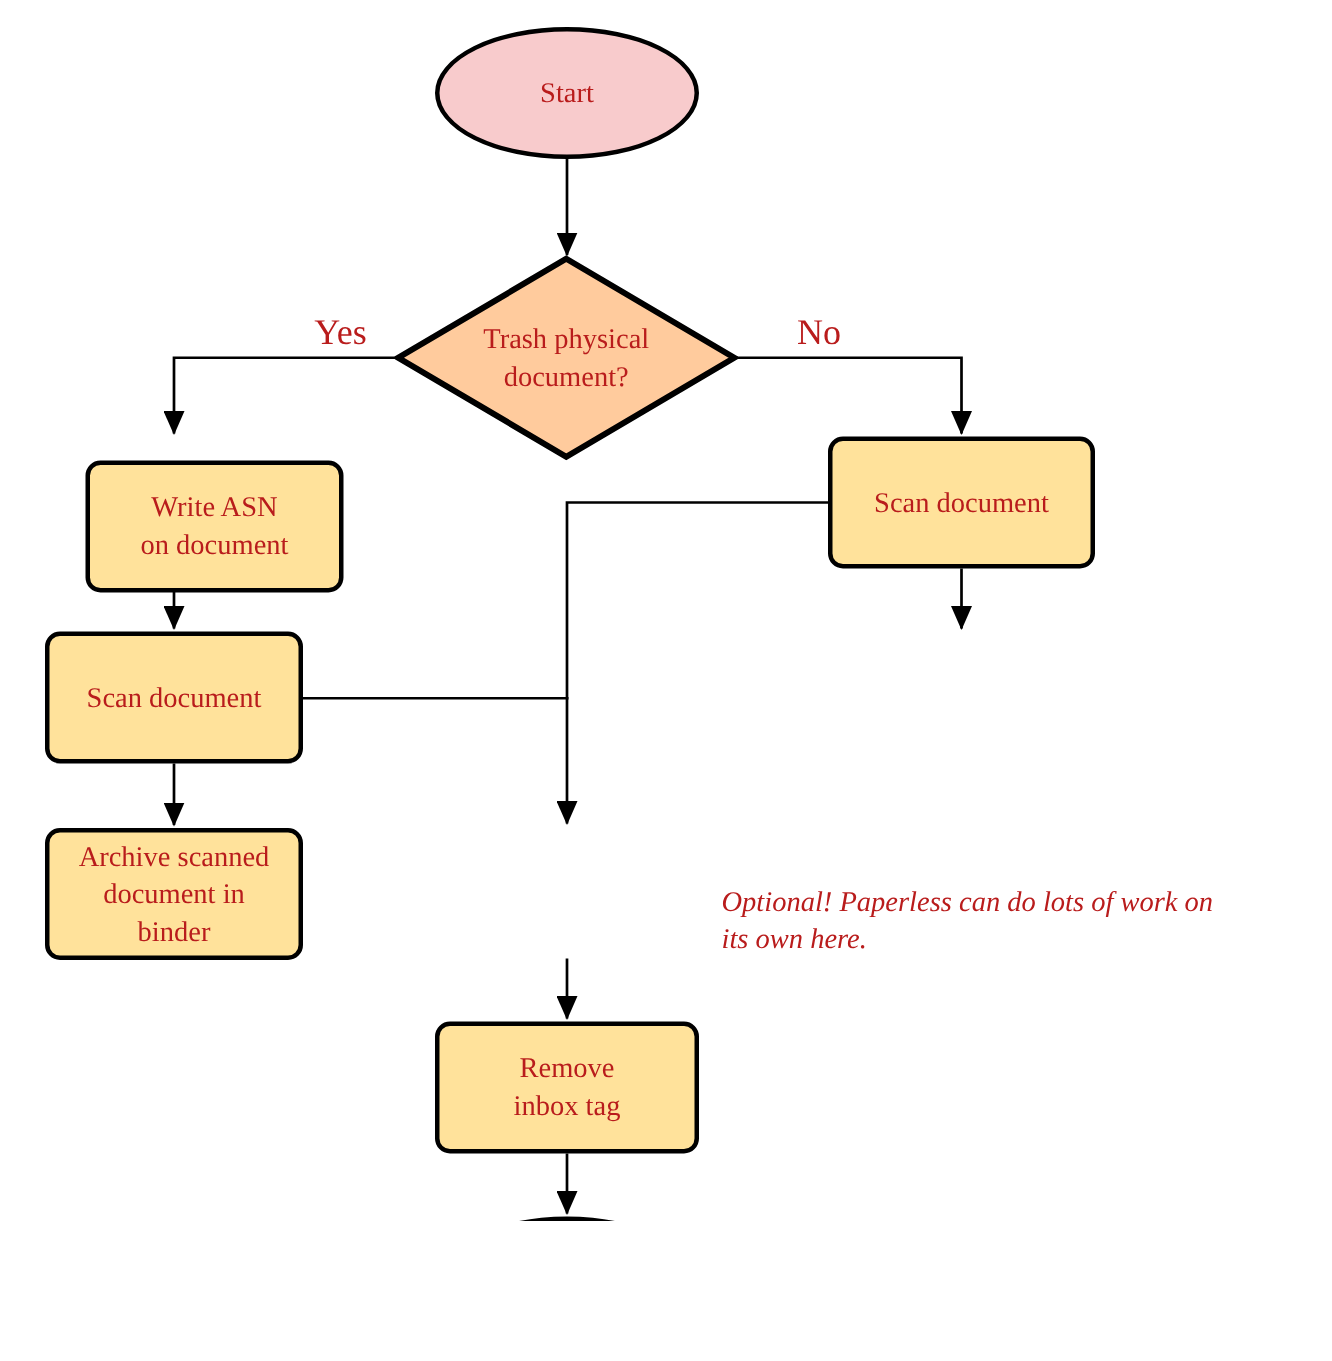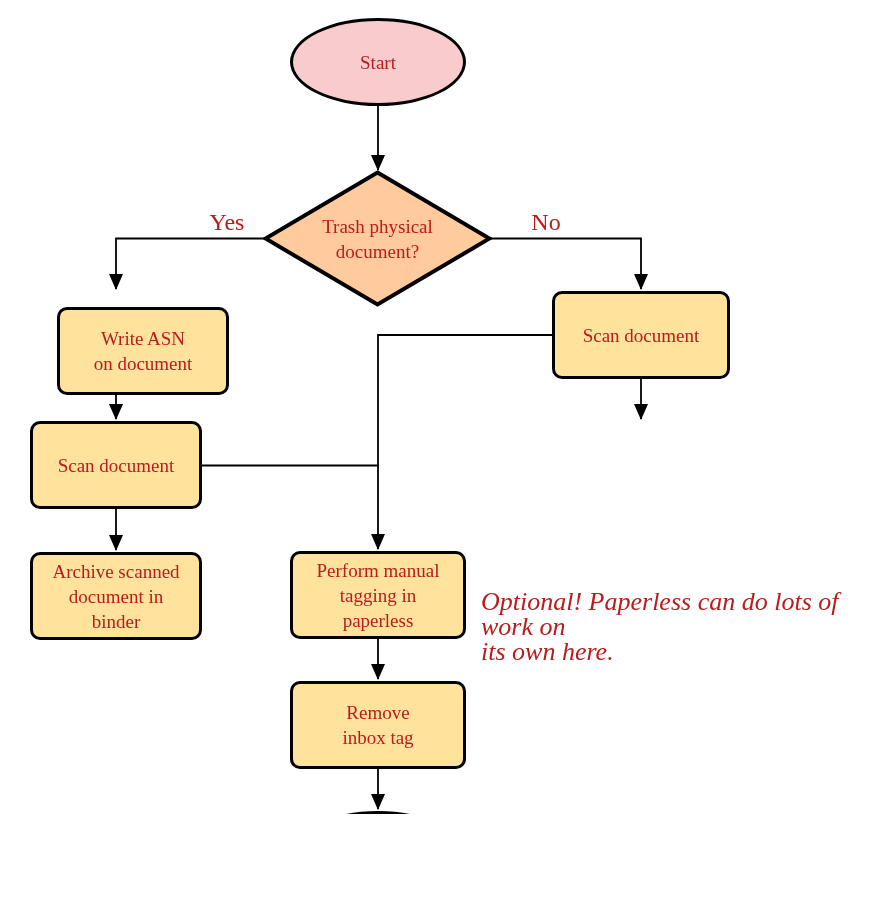--- a/index.html
+++ b/index.html
@@ -16,21 +16,21 @@
   }
   .process{background:var(--fill,#FFE29B);border:3px solid #000;border-radius:10px;}
   .terminator{background:var(--fill,#F8CBCC);border:3.5px solid #000;border-radius:50%;}
   .decision-wrap{background:transparent;border:none;}
   .decision-wrap svg{position:absolute;left:0;top:0;}
   .decision-wrap .label{position:relative;z-index:1;}
   .label{white-space:pre-line;}
   .edge-label{position:absolute;font-size:24px;text-align:center;white-space:nowrap;}
   .annotation{
     position:absolute;left:481px;top:589px;width:404px;
-    font-size:26px;font-style:italic;line-height:25px;white-space:pre-line;
+    font-size:19px;font-style:italic;line-height:25px;white-space:pre-line;
   }
   .bottom-rule{position:absolute;left:0;top:901px;width:888px;height:1px;background:#ececec;}
 </style>
 </head>
 <body>
 
 <div class="stage">
 
   <svg class="edges" viewBox="0 0 888 907" xmlns="http://www.w3.org/2000/svg">
     <defs>
@@ -75,25 +75,20 @@
   <div class="node process" style="left: 30px; top: 552px; width: 172px; height: 88px; --fill: #FFE29B;">
     <div class="label">Archive scanned
 document in
 binder</div>
   </div>
 
   <div class="node process" style="left: 552px; top: 291px; width: 178px; height: 88px; --fill: #FFE29B;">
     <div class="label">Scan document</div>
   </div>
 
-  <div class="node process" style="left: 290px; top: 551px; width: 176px; height: 88px; --fill: #FFE29B;">
-    <div class="label">Perform manual
-tagging in
-paperless</div>
-  </div>
   <div class="node terminator" style="left: 290px; top: 811px; width: 176px; height: 88px; --fill: #F8CBCC;">
     <div class="label">End</div>
   </div>
 
   <div class="node process" style="left: 290px; top: 681px; width: 176px; height: 88px; --fill: #FFE29B;">
     <div class="label">Remove
 inbox tag</div>
   </div>
 
   <div class="annotation">Optional! Paperless can do lots of work on

